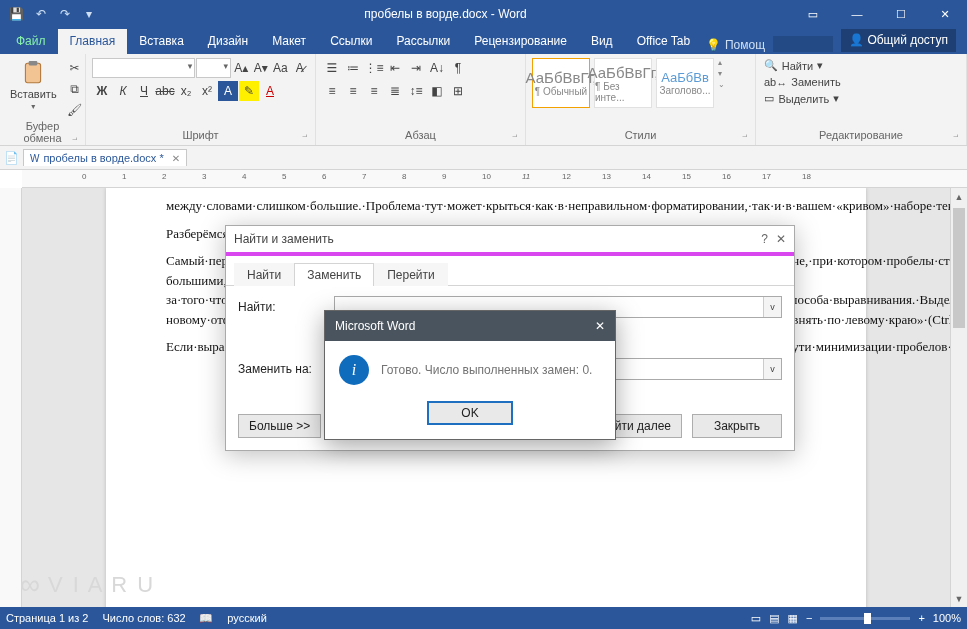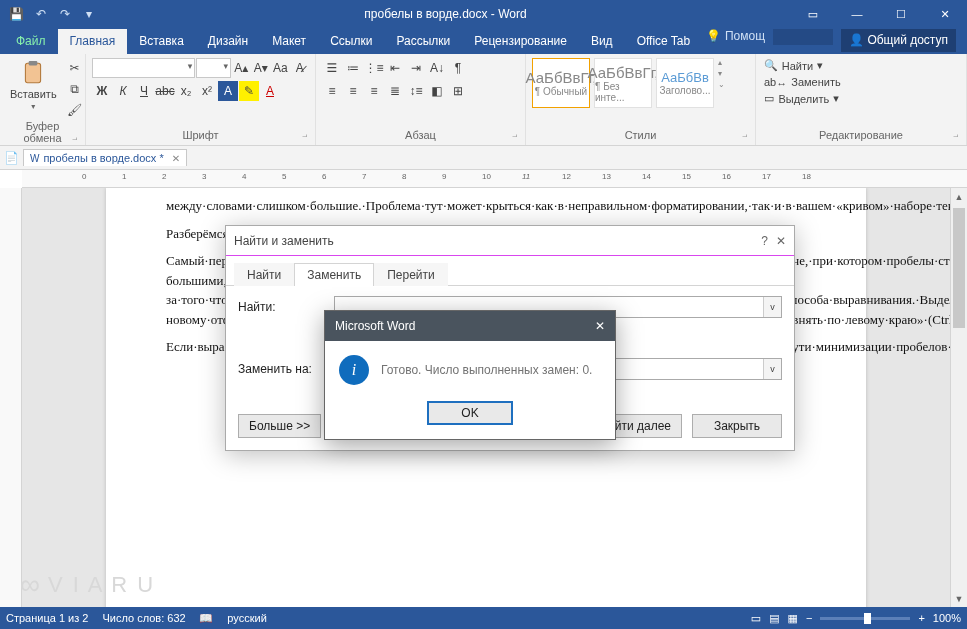--- a/index.html
+++ b/index.html
@@ -11,21 +11,21 @@
 .qat .qbtn { width: 22px; height: 22px; display: flex; align-items: center; justify-content: center; font-size: 12px; color: #cfe0f5; }
 .title-center { flex: 1; text-align: center; font-size: 12px; color: #fff; }
 .winbtns { display: flex; }
 .winbtns .wb { width: 44px; height: 28px; display: flex; align-items: center; justify-content: center; color: #fff; font-size: 11px; }
 
 
 .tabs { height: 26px; background: #2b579a; display: flex; align-items: flex-end; color: #fff; padding-left: 4px; }
 .tab { padding: 5px 12px 6px; font-size: 12px; cursor: default; }
 .tab.active { background: #f3f3f3; color: #2b579a; }
 .tab.file { color: #86efac; }
-.tabs-right { margin-left: auto; display: flex; align-items: flex-start; gap: 8px; padding-right: 11px; padding-bottom: 2px; }
+.tabs-right { margin-left: auto; display: flex; align-items: flex-end; gap: 8px; padding-right: 11px; padding-bottom: 2px; }
 .tell-me { color: #cfe0f5; font-size: 12px; }
 .sign-in { background: #1e3f73; padding: 4px 8px 5px; color: #fff; font-size: 12px; }
 
 
 .ribbon { height: 92px; background: #f3f3f3; border-bottom: 1px solid #d4d4d4; display: flex; }
 .group { border-right: 1px solid #e1e1e1; padding: 4px 6px 2px; display: flex; flex-direction: column; }
 .group-content { flex: 1; display: flex; align-items: flex-start; gap: 4px; }
 .group-label { text-align: center; font-size: 11px; color: #666; padding-bottom: 2px; position: relative; }
 .group-label::after { content: "⌐"; position: absolute; right: 2px; bottom: 1px; font-size: 9px; color: #999; transform: rotate(180deg); }
 .bigbtn { display: flex; flex-direction: column; align-items: center; gap: 2px; padding: 2px 4px; font-size: 11px; color: #444; }
@@ -63,21 +63,21 @@
 .vscroll .arr.up { top: 0; } .vscroll .arr.dn { bottom: 0; }
 
 
 .statusbar { height: 22px; background: #2b579a; color: #fff; display: flex; align-items: center; font-size: 11px; padding: 0 6px; gap: 14px; }
 .statusbar .right { margin-left: auto; display: flex; align-items: center; gap: 8px; }
 .zoom-slider { width: 90px; height: 3px; background: #5b7fb8; position: relative; }
 .zoom-slider .knob { position: absolute; left: 44px; top: -4px; width: 7px; height: 11px; background: #fff; }
 
 
 .dlg { position: absolute; left: 225px; top: 225px; width: 570px; background: #fff; border: 1px solid #aaa; box-shadow: 0 4px 24px rgba(0,0,0,0.25); }
-.dlg-title { height: 30px; background: #fff; display: flex; align-items: center; padding: 0 8px; border-bottom: 1px solid #d946ef; color: #444; font-size: 12px; }
+.dlg-title { height: 30px; background: #fff; display: flex; align-items: center; padding: 0 8px; border-bottom: 4px solid #d946ef; color: #444; font-size: 12px; }
 .dlg-title .tbtns { margin-left: auto; display: flex; gap: 8px; color: #666; }
 .dlg-tabs { display: flex; gap: 0; padding: 6px 8px 0; border-bottom: 1px solid #d4d4d4; }
 .dlg-tab { padding: 4px 12px; font-size: 12px; color: #444; border: 1px solid transparent; border-bottom: none; position: relative; top: 1px; background: #f6f6f6; }
 .dlg-tab.active { background: #fff; border-color: #d4d4d4; }
 .dlg-body { padding: 10px 12px 14px; }
 .field-row { display: flex; align-items: center; gap: 6px; margin-bottom: 14px; }
 .field-row label { width: 90px; font-size: 12px; color: #222; }
 .field-row .combo { flex: 1; height: 22px; border: 1px solid #aaa; background: #fff; position: relative; }
 .field-row .combo .cdrop { position: absolute; right: 0; top: 0; bottom: 0; width: 18px; border-left: 1px solid #ccc; display: flex; align-items: center; justify-content: center; font-size: 9px; color: #444; background: #f4f4f4; }
 .dlg-buttons { display: flex; gap: 10px; padding: 6px 12px 12px; }

